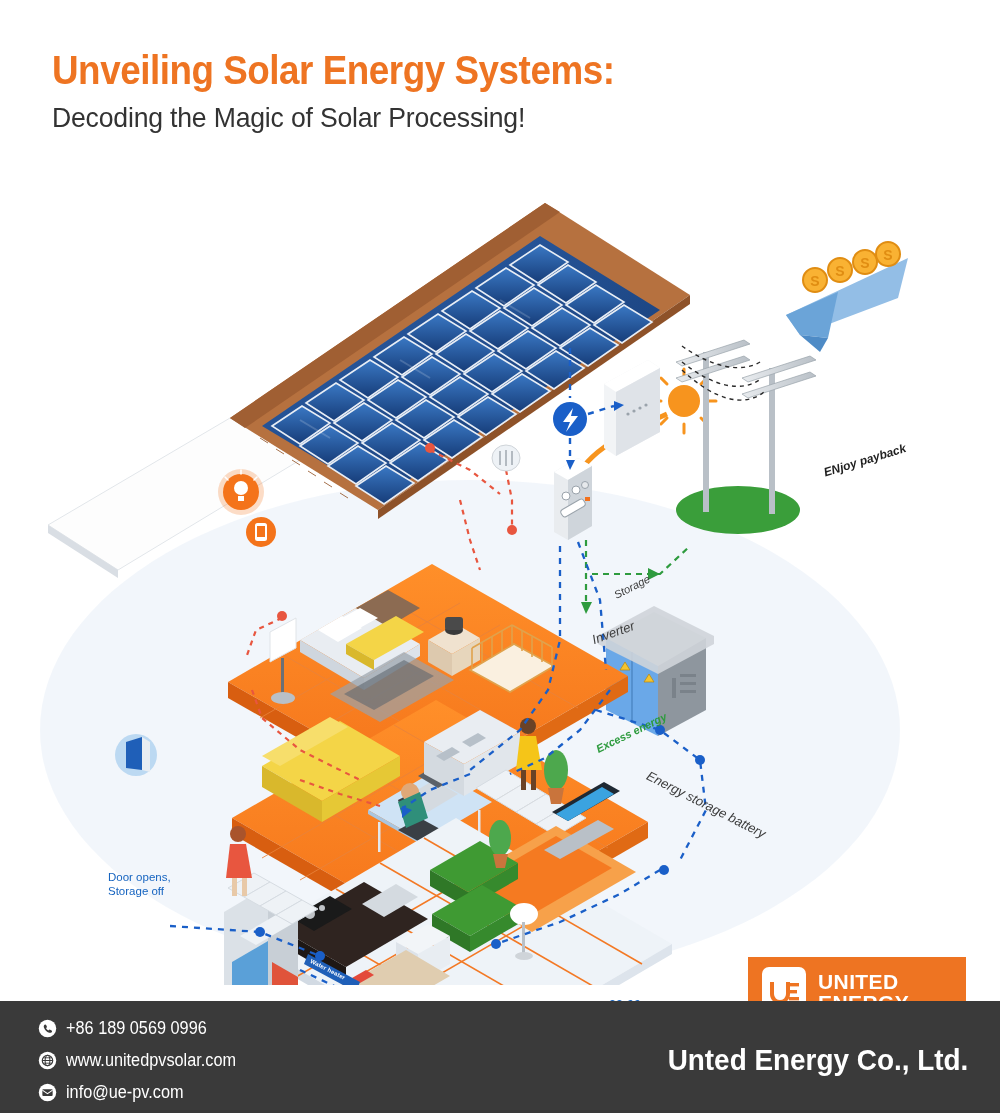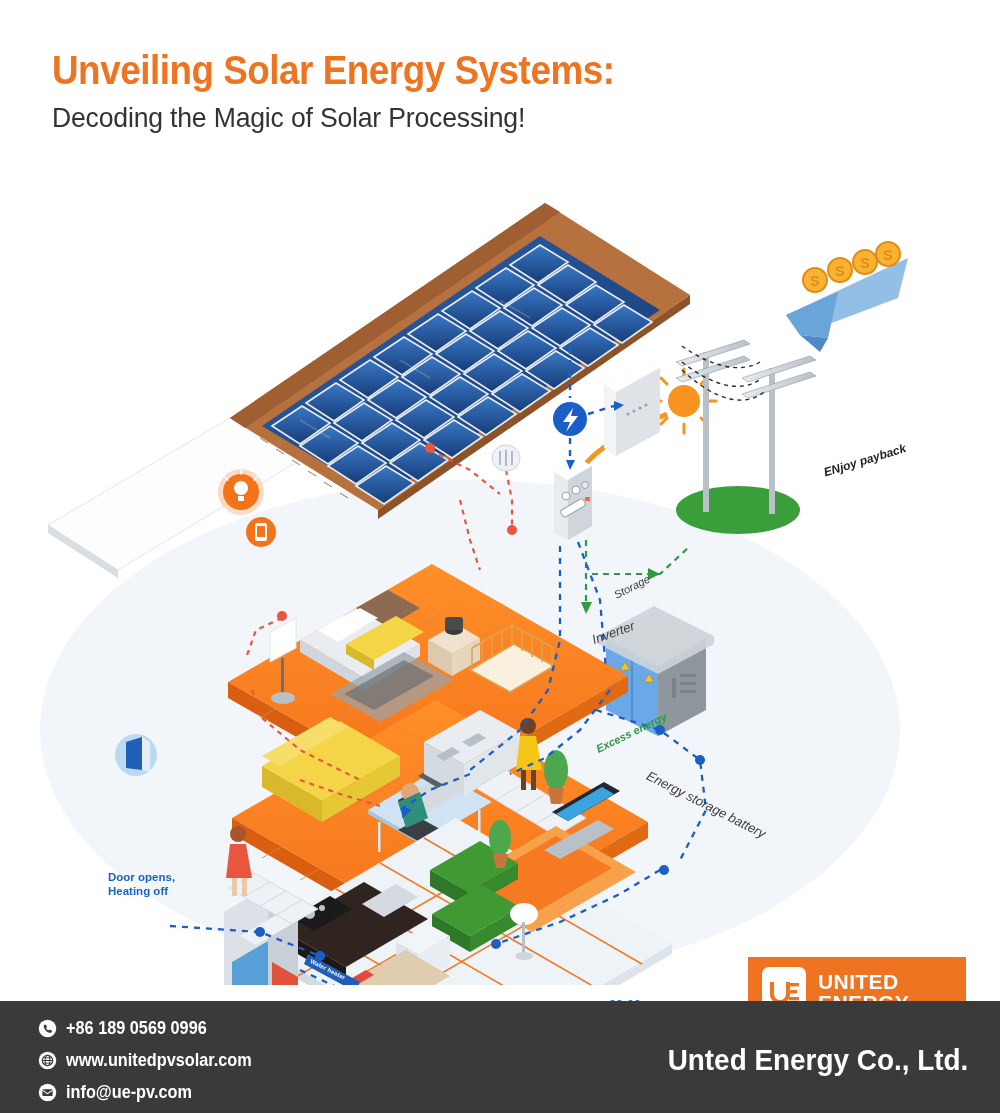--- a/index.html
+++ b/index.html
@@ -38,30 +38,30 @@
   .lbl-storage  { left:612px; top:420px; font-size:11px; font-style:italic; color:#3c3c3c;
                   transform:rotate(-27deg); transform-origin:left top; }
   .lbl-inverter { left:590px; top:463px; font-size:13px; font-style:italic; color:#3c3c3c;
                   transform:rotate(-20deg); transform-origin:left top; }
   .lbl-excess   { left:594px; top:574px; font-size:11px; font-style:italic; color:#2e9b3e; font-weight:bold;
                   transform:rotate(-26deg); transform-origin:left top; }
   .lbl-battery  { left:651px; top:598px; font-size:13px; font-style:italic; color:#3c3c3c;
                   transform:rotate(27deg); transform-origin:left top; }
   .lbl-payback  { left:822px; top:296px; font-size:12px; font-style:italic; font-weight:bold; color:#1f1f1f;
                   transform:rotate(-17deg); transform-origin:left top; }
-  .lbl-door     { left:108px; top:700px; font-size:11.5px; font-weight:bold; color:#1664c0;
+  .lbl-door     { left:108px; top:700px; font-size:11.5px; font-weight:normal; color:#1664c0;
                   line-height:14px; white-space:normal; width:90px; }
   .lbl-time     { left:609px; top:828px; font-size:12.5px; font-weight:bold; color:#1664c0; }
   .lbl-on       { left:620px; top:857px; font-size:13px; font-weight:bold; color:#ffffff; }
   .lbl-badge    { left:312px; top:788px; font-size:6px; font-weight:bold; color:#ffffff;
                   transform:rotate(27deg); transform-origin:left top; letter-spacing:0.2px; }
 
   
   .footer { position:absolute; left:0; top:1001px; width:1000px; height:112px; background:#3a3a3a; }
-  .contact-list { position:absolute; left:38px; top:12px;font-weight:bold; }
+  .contact-list { position:absolute; left:38px; top:12px; }
   .contact-row { display:flex; align-items:center; height:30px; margin-bottom:2px; }
   .contact-icon { width:19px; height:19px; margin-right:9px; flex:0 0 19px; }
   .contact-text {
     color:#ffffff; font-size:17.5px; font-family:"Liberation Sans", sans-serif;
     transform:scaleX(0.93); transform-origin:left center; white-space:nowrap;
   }
   .company-name {
     position:absolute; right:32px; top:42px;
     color:#ffffff; font-size:30px; font-weight:bold;
     font-family:"Liberation Sans", sans-serif;
@@ -602,21 +602,21 @@
       </g>
     </svg>
 
     <div class="lbl lbl-storage">Storage</div>
     <div class="lbl lbl-inverter">Inverter</div>
     <div class="lbl lbl-excess">Excess energy</div>
     <div class="lbl lbl-battery">Energy storage battery</div>
     <div class="lbl lbl-payback">ENjoy payback</div>
     <div class="lbl lbl-door">
       <span>Door opens,</span><br>
-      <span>Heating off</span>
+      <span>Storage off</span>
     </div>
     <div class="lbl lbl-time">23:00</div>
     <div class="lbl lbl-on">ON</div>
     <div class="lbl lbl-badge">Water heater</div>
   </div>
 
   <div class="logo">
     <div class="logo-mark">
       <svg width="30" height="24" viewBox="0 0 30 24">
         <path d="M3 2 L3 14 C3 19 7 22 11 22 C15 22 19 19 19 14 L19 2" stroke="#ee7422" stroke-width="4" fill="none" stroke-linecap="butt"></path>

